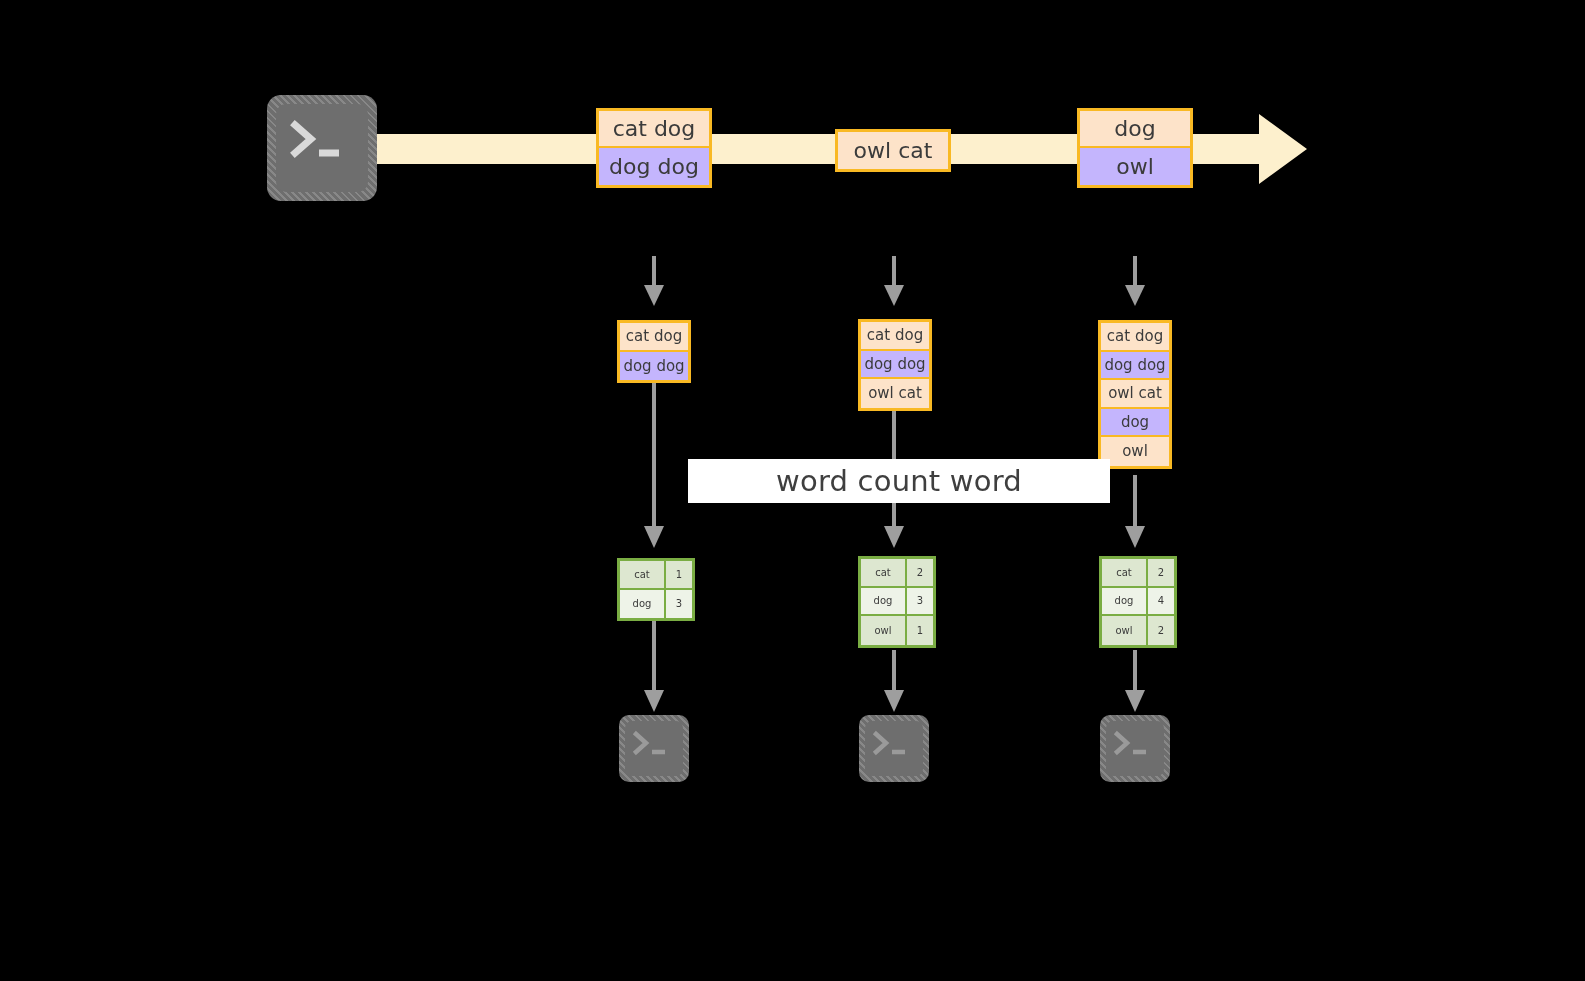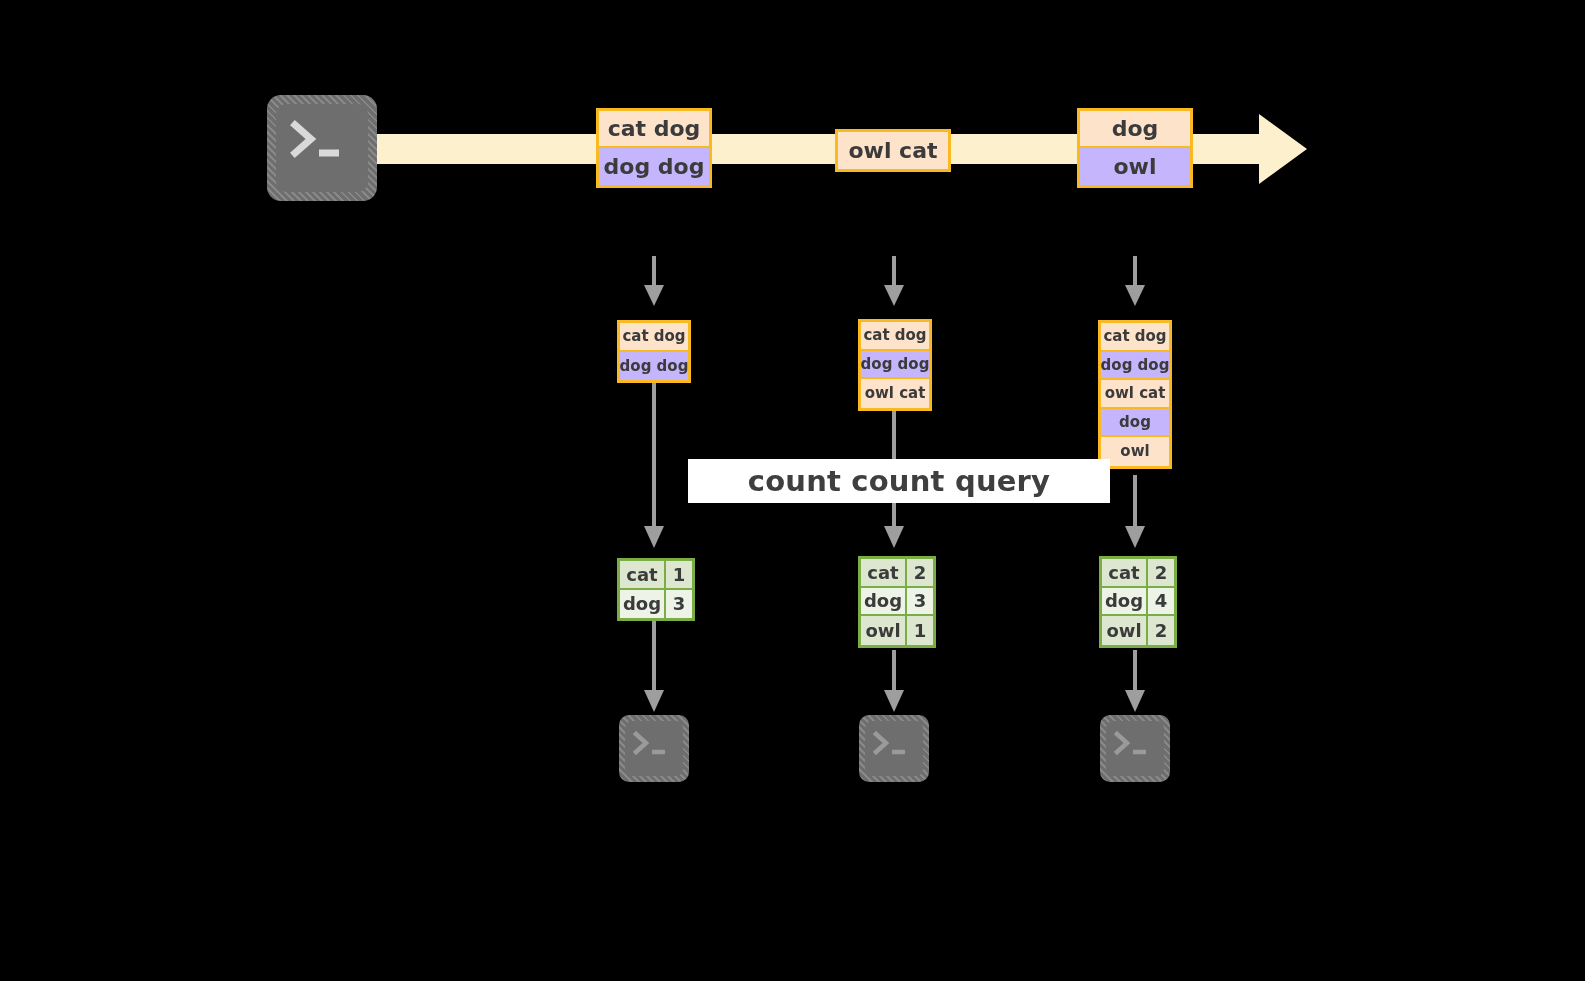--- a/index.html
+++ b/index.html
@@ -9,21 +9,20 @@
   }
   body {
     font-family: "DejaVu Sans", sans-serif;
   }
   #canvas {
     position: relative;
     width: 1585px;
     height: 981px;
     background: #000000;
     overflow: hidden;
-    font-weight: bold;
   }
 
   
   .term {
     position: absolute;
     box-sizing: border-box;
     background: #6e6e6e;
     border-radius: 14px;
     
     background-image:
@@ -87,21 +86,21 @@
     box-sizing: border-box;
     height: 28.5px;
     border-bottom: 2px solid #7aad43;
   }
   .res-table .trow:last-child { border-bottom: none; }
   .res-table .cell {
     box-sizing: border-box;
     display: flex;
     align-items: center;
     justify-content: center;
-    font-size: 18px;
+    font-size: 10px;
     color: #3b3b3b;
     white-space: nowrap;
   }
   .res-table .cell.word { width: 46px; border-right: 2px solid #7aad43; }
   .res-table .cell.count { width: 26px; }
   .res-table .trow.sage .cell { background: #dde7d0; }
   .res-table .trow.pale .cell { background: #eef3e8; }
 
   
   .conn { position: absolute; left: 0; top: 0; }
@@ -194,21 +193,21 @@
 
   <div class="rec-stack sm" style="left:1098px; top:320px; width:74px;">
     <div class="row peach">cat dog</div>
     <div class="row cream">dog dog</div>
     <div class="row peach">owl cat</div>
     <div class="row cream">dog</div>
     <div class="row peach">owl</div>
   </div>
 
   <div class="banner" style="left:688px; top:459px; width:422px; height:44px;">
-    <span>count count query</span>
+    <span>word count word</span>
   </div>
 
   <div class="res-table" style="left:617px; top:558px;">
     <div class="trow sage">
       <div class="cell word">cat</div>
       <div class="cell count">1</div>
     </div>
     <div class="trow pale">
       <div class="cell word">dog</div>
       <div class="cell count">3</div>

